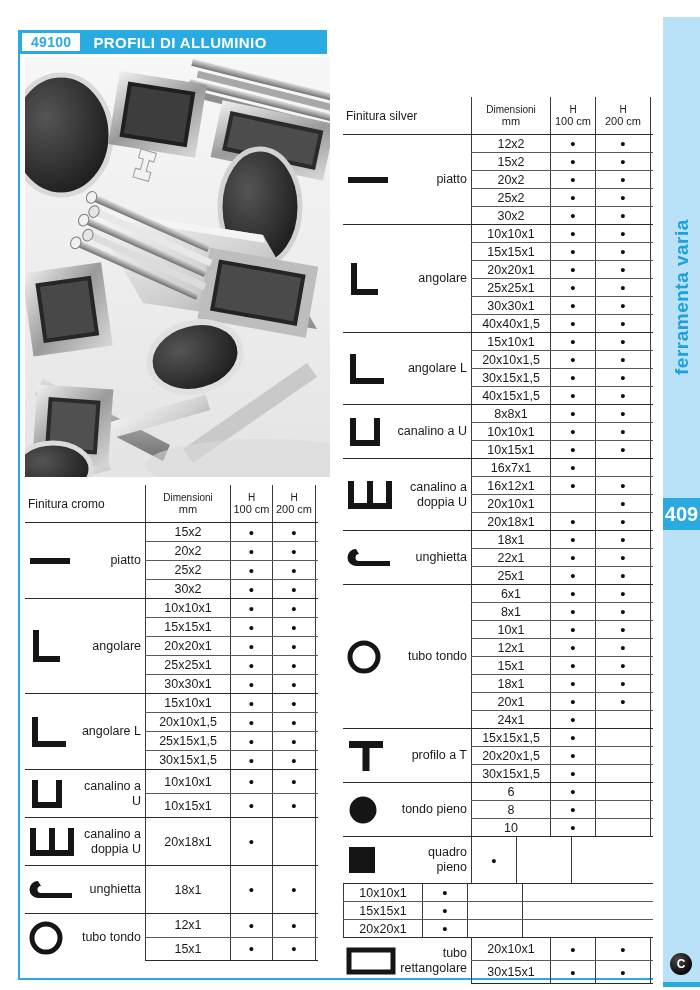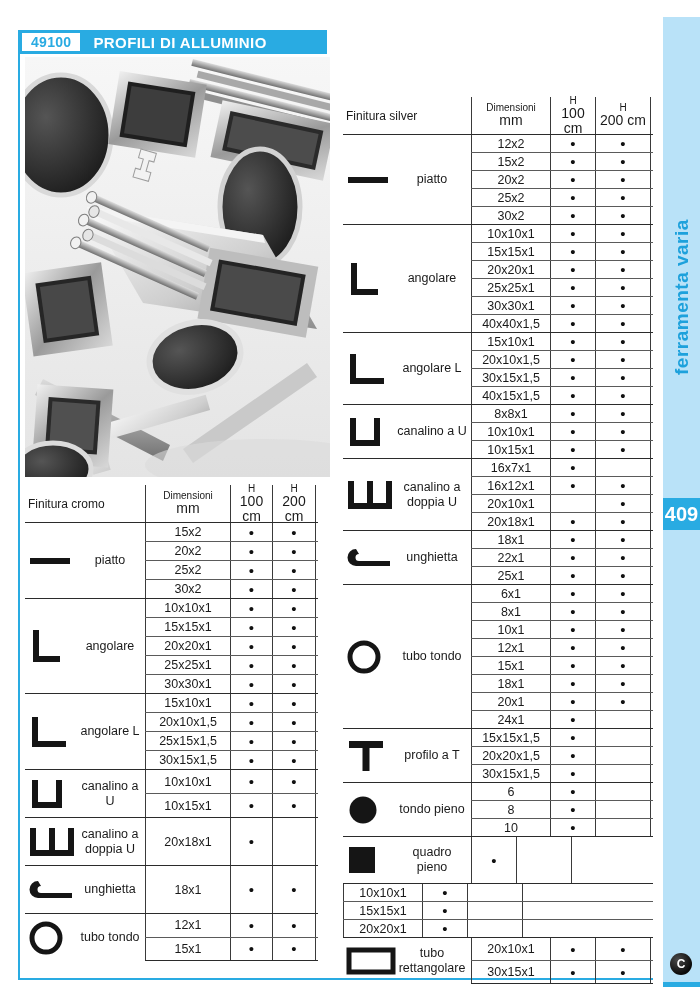--- a/index.html
+++ b/index.html
@@ -45,28 +45,28 @@
 
   .thead{display:flex;border-bottom:1.5px solid #2b2b2b;height:37px;}
   .th-label{width:var(--wl);font-weight:normal;font-size:12px;display:flex;align-items:center;
     padding-left:3px;box-sizing:border-box;}
   .th-c{text-align:center;border-left:1px solid #3a3a3a;display:flex;flex-direction:column;
     justify-content:center;box-sizing:border-box;line-height:1.1;}
   .th-dim{width:var(--wd);}
   .th-h1{width:var(--w1);}
   .th-h2{width:var(--w2);border-right:1px solid #3a3a3a;}
   .th-main{font-size:10px;}
-  .th-sub{font-size:14px;}
+  .th-sub{font-size:11px;}
 
   .tgroup{display:flex;min-height:var(--gmin);}
   .tgroup + .tgroup{border-top:1.5px solid #2b2b2b;}
   .gl{width:var(--wl);display:flex;align-items:center;box-sizing:border-box;}
   .icon{width:54px;display:flex;justify-content:flex-start;align-items:center;padding-left:3px;
     box-sizing:border-box;flex-shrink:0;}
-  .glabel{flex:1;text-align:center;white-space:pre-line;line-height:1.2;font-size:12.5px;padding-right:4px;}
+  .glabel{flex:1;text-align:right;white-space:pre-line;line-height:1.2;font-size:12.5px;padding-right:4px;}
   .grows{flex:1;display:flex;flex-direction:column;}
   .tgroup:last-child .grows{border-bottom:1.5px solid #2b2b2b;}
   .trow{flex:1;display:flex;min-height:var(--rh);}
   .trow + .trow{border-top:1px solid #5a5a5a;}
   .c{display:flex;align-items:center;justify-content:center;border-left:1px solid #3a3a3a;
     box-sizing:border-box;}
   .c-dim{width:var(--wd);font-size:12.5px;}
   .c-h1{width:var(--w1);}
   .c-h2{width:var(--w2);border-right:1px solid #3a3a3a;}
   .dot{font-size:15px;line-height:1;color:#111;}

